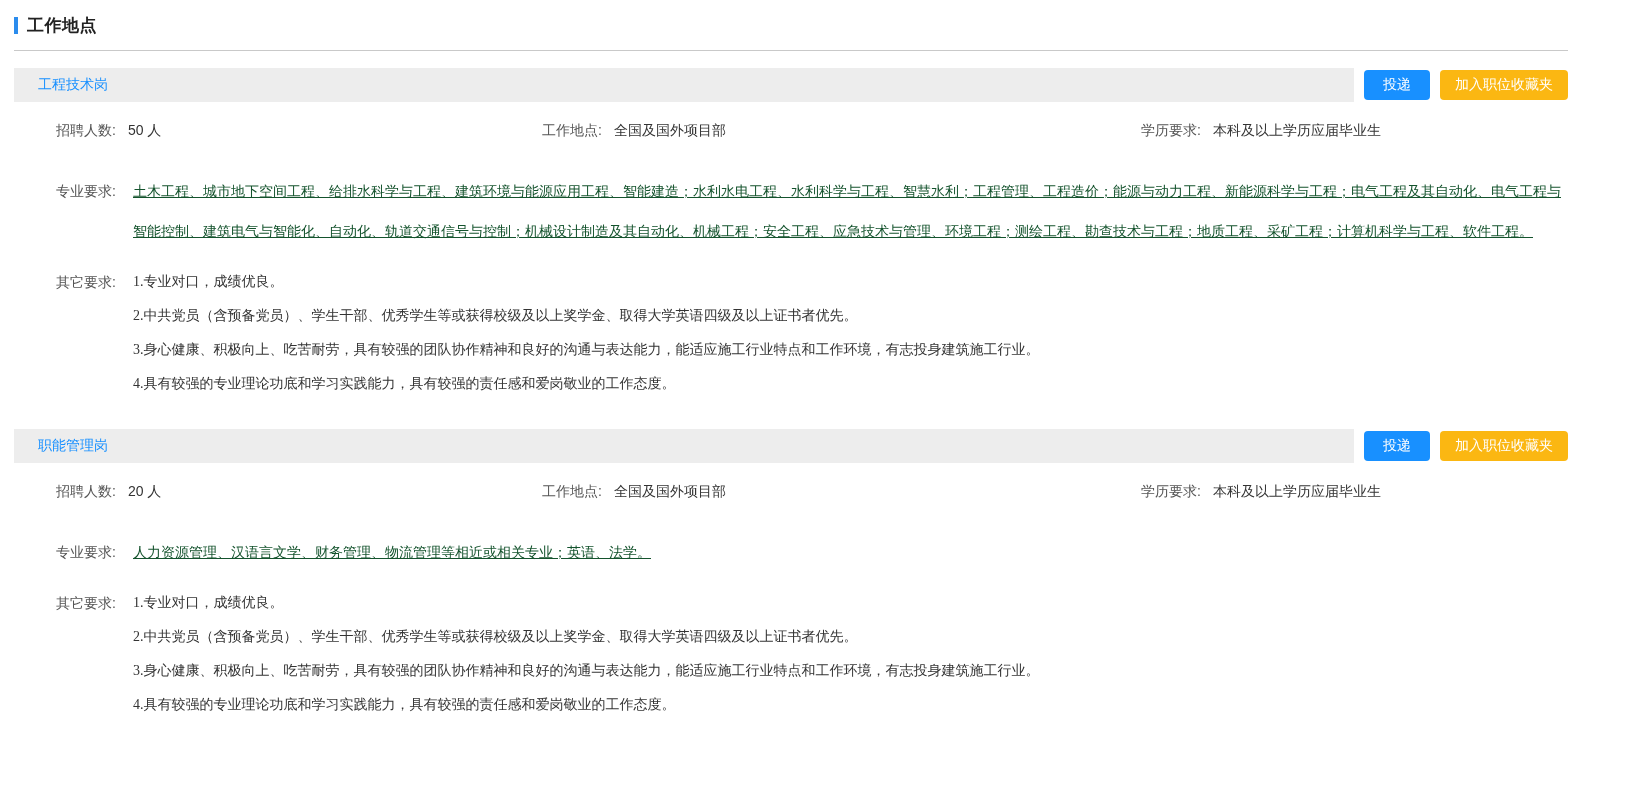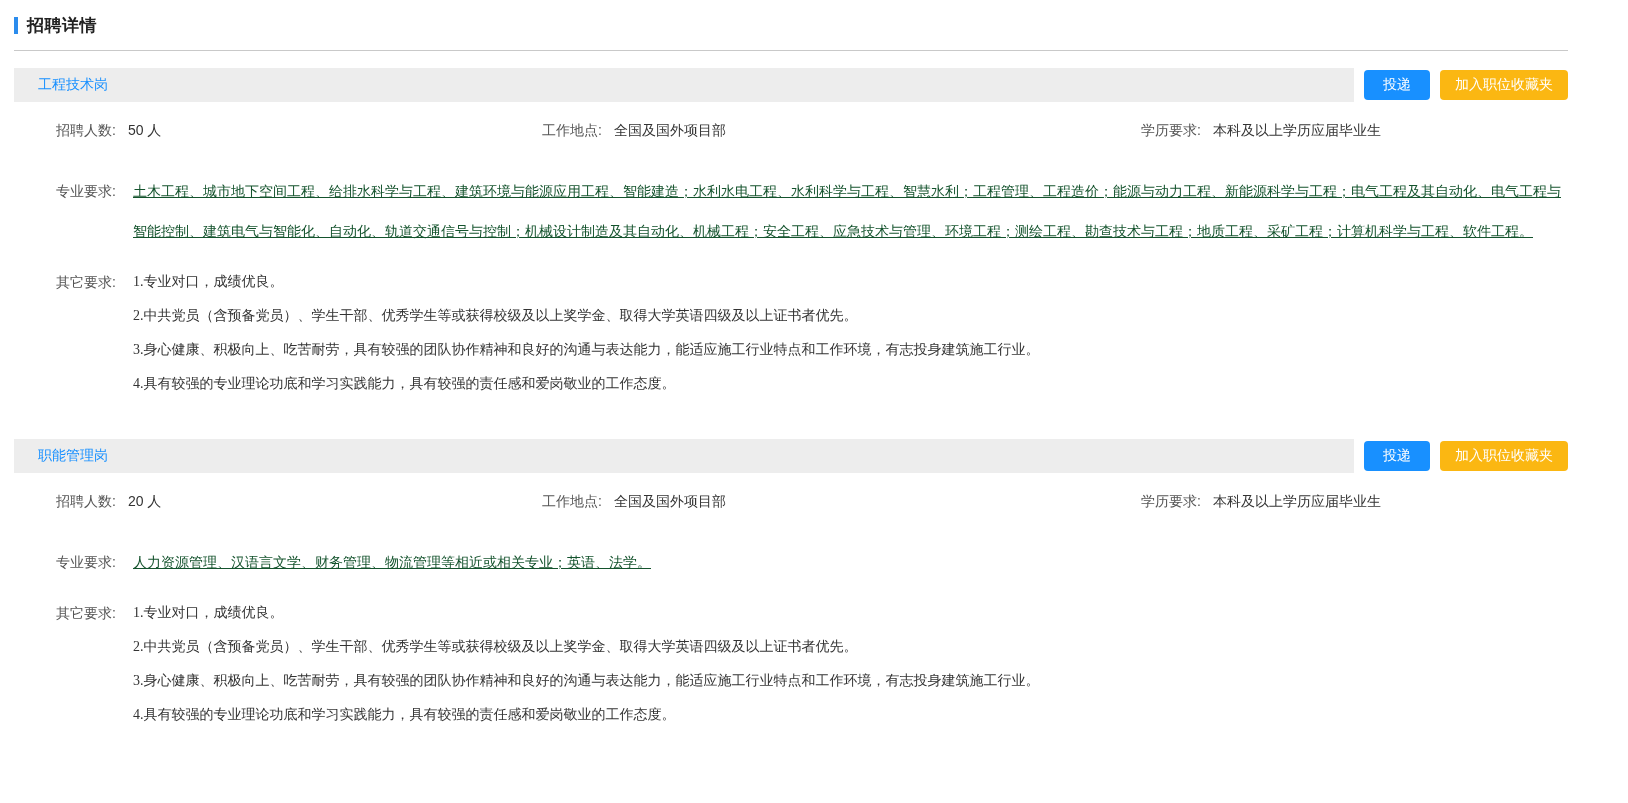--- a/index.html
+++ b/index.html
@@ -13,21 +13,21 @@
   .page { width: 1554px; margin-left: 14px; }
 
   
   .page-header { display: flex; align-items: center; gap: 9px; padding-top: 14px; }
   .accent-bar { width: 4px; height: 17px; background: #2b8ced; }
   .page-title { font-size: 17px; font-weight: bold; color: #222; letter-spacing: 0.5px; }
   .divider { border: none; border-top: 1px solid #c9c9c9; margin-top: 13px; }
 
   
   .job-card { margin-top: 21px; }
-  .job-card.second { margin-top: 42px; }
+  .job-card.second { margin-top: 32px; }
   .job-header-row { display: flex; align-items: center; height: 26px; }
   .job-title-bar {
     flex: 1; background: #ededed; height: 34px;
     display: flex; align-items: center; padding-left: 24px;
   }
   .job-title { color: #1890ff; font-size: 14px; cursor: pointer; }
   .btn {
     height: 30px; border: none; border-radius: 4px;
     color: #fff; font-size: 14px; font-family: inherit;
     cursor: pointer; margin-left: 10px; white-space: nowrap;
@@ -54,21 +54,21 @@
   .other-list { flex: 1; font-family: Liberation Serif, serif; }
   .other-list .item { line-height: 34px; color: #333; }
 </style>
 </head>
 <body>
 
 <div class="page">
 
   <div class="page-header">
     <span class="accent-bar"></span>
-    <h1 class="page-title">招聘详情</h1>
+    <h1 class="page-title">工作地点</h1>
   </div>
   <hr class="divider">
 
   <section class="job-card">
     <div class="job-header-row">
       <div class="job-title-bar">
         <span class="job-title">工程技术岗</span>
       </div>
       <button class="btn btn-apply">投递</button>
       <button class="btn btn-fav">加入职位收藏夹</button>

